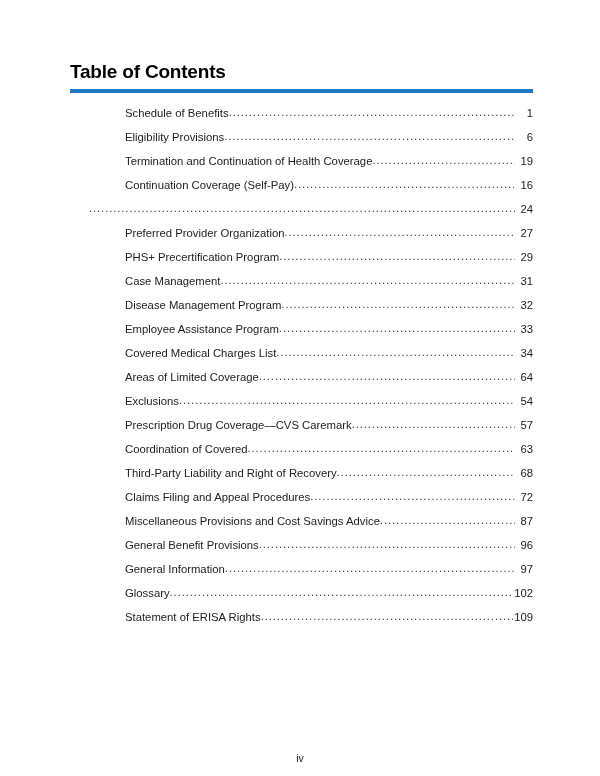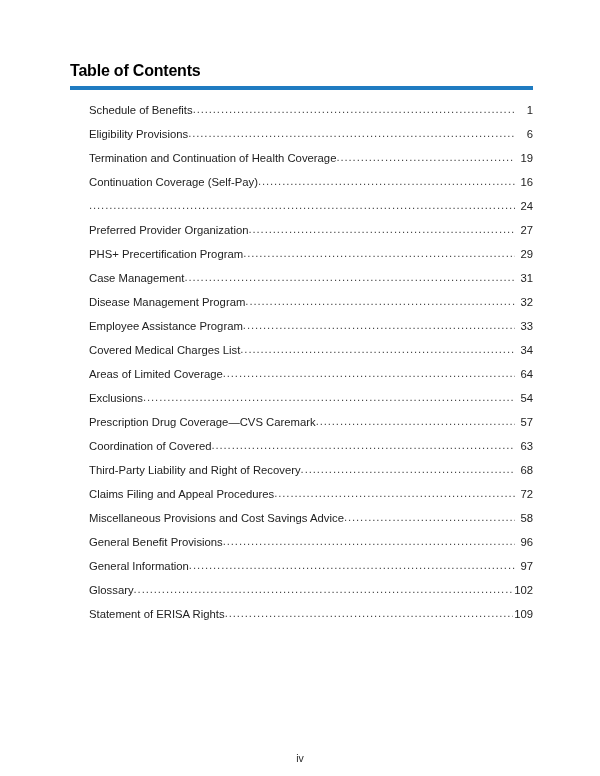--- a/index.html
+++ b/index.html
@@ -27,21 +27,21 @@
   }
 
   .content {
     position: absolute;
     left: 70px;
     top: 62px;
     width: 463px;
   }
 
   .toc-title {
-    font-size: 16px;
+    font-size: 19px;
     font-weight: bold;
     letter-spacing: -0.2px;
     line-height: 1.1;
     color: #000000;
     margin: 0;
     padding: 0 0 6px 0;
   }
 
   .title-rule {
     height: 4px;
@@ -64,20 +64,21 @@
     line-height: 13px;
     color: #222222;
     margin: 0 0 11px 0;
     padding-left: 19px;
     white-space: nowrap;
   }
 
   .toc-label {
     flex: 0 0 auto;
     color: #222222;
+    margin-left: 36px;
   }
 
   .toc-dots {
     flex: 1 1 auto;
     overflow: hidden;
     white-space: nowrap;
     color: #444444;
     font-size: 11.3px;
     letter-spacing: 0.9px;
     margin: 0 1px 0 0;
@@ -199,21 +200,21 @@
           <span class="toc-page">68</span>
         </li>
         <li class="toc-entry">
           <span class="toc-label">Claims Filing and Appeal Procedures</span>
           <span class="toc-dots">............................................................................................................................................................................................................................</span>
           <span class="toc-page">72</span>
         </li>
         <li class="toc-entry">
           <span class="toc-label">Miscellaneous Provisions and Cost Savings Advice</span>
           <span class="toc-dots">............................................................................................................................................................................................................................</span>
-          <span class="toc-page">58</span>
+          <span class="toc-page">87</span>
         </li>
         <li class="toc-entry spaced">
           <span class="toc-label">General Benefit Provisions</span>
           <span class="toc-dots">............................................................................................................................................................................................................................</span>
           <span class="toc-page">96</span>
         </li>
         <li class="toc-entry">
           <span class="toc-label">General Information</span>
           <span class="toc-dots">............................................................................................................................................................................................................................</span>
           <span class="toc-page">97</span>

